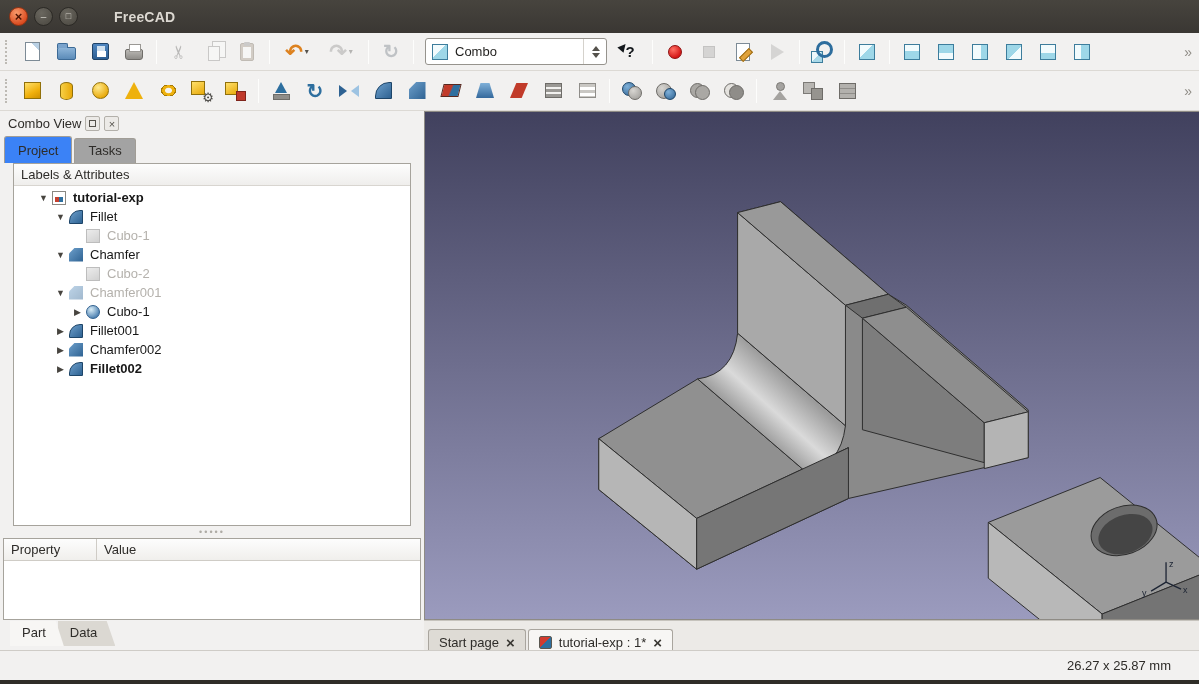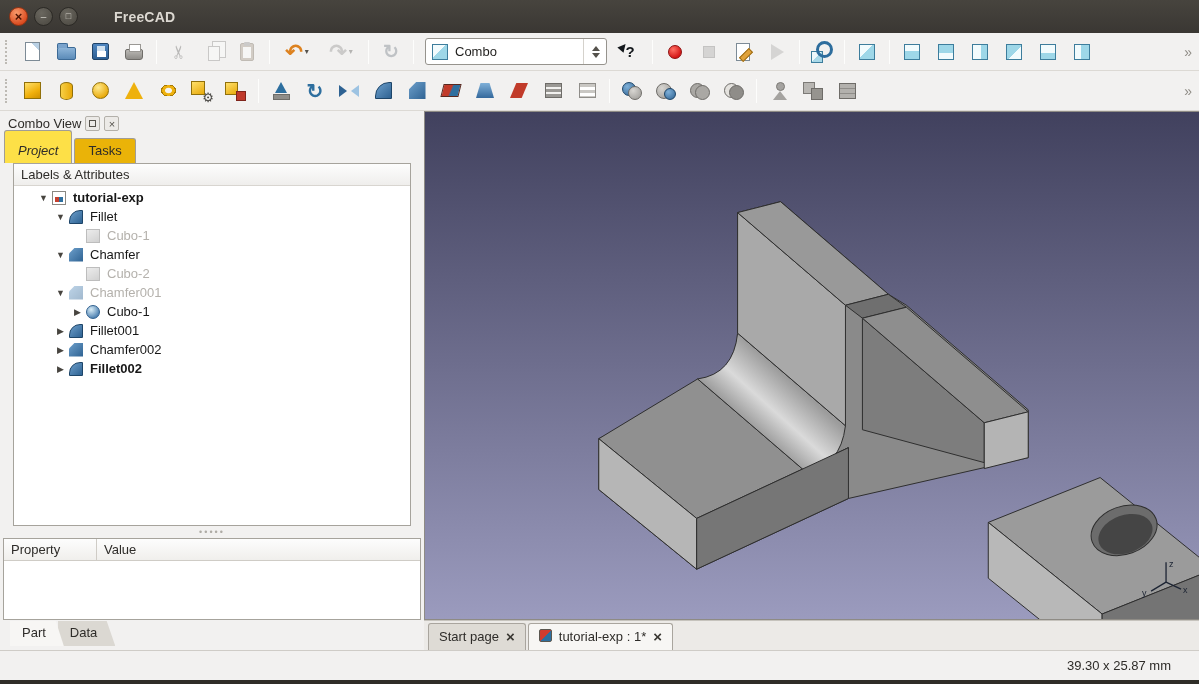--- a/index.html
+++ b/index.html
@@ -122,22 +122,22 @@
 
   
   .main{flex:1;display:flex;min-height:0;}
   .left{width:424px;flex:none;display:flex;flex-direction:column;background:#f2f1f0;}
   .combo-header{height:23px;display:flex;align-items:center;padding:2px 6px 0 8px;flex:none;}
   .combo-title{font-size:13px;color:#2e2c29;}
   .hbtn{width:15px;height:15px;margin-left:4px;border:1px solid #b3b0aa;background:#eceae7;display:flex;align-items:center;justify-content:center;font-size:11px;color:#55524c;border-radius:2px;}
   .hbtn:first-of-type{margin-left:auto;}
   .hbtn .sq{width:7px;height:7px;border:1px solid #55524c;display:block;}
   .combo-tabs{height:29px;display:flex;align-items:flex-end;padding:0 0 0 4px;flex:none;}
-  .ctab{font-size:13px;color:#2e2c29;padding:4px 13px 5px;background:#eab308;border:1px solid #a19d96;border-bottom:none;border-radius:3px 3px 0 0;margin-right:2px;}
-  .ctab.active{background:#fde047;padding-top:12px;font-style:italic;}
+  .ctab{font-size:13px;color:#2e2c29;padding:4px 13px 5px;background:#a3a3a3;border:1px solid #a19d96;border-bottom:none;border-radius:3px 3px 0 0;margin-right:2px;}
+  .ctab.active{background:#3b82f6;padding-top:6px;}
   .tree-frame{flex:1;margin:0 13px;border:1px solid #a6a39c;background:#fff;display:flex;flex-direction:column;min-height:0;}
   .tree-header{flex:none;background:linear-gradient(#fdfdfd,#efeeec);border-bottom:1px solid #d8d5d0;padding:3px 7px;font-size:13px;color:#2e2c29;}
   .tree-body{flex:1;overflow:hidden;padding-top:2px;}
   .trow{display:flex;align-items:center;height:19px;font-size:13px;color:#171717;}
   .trow.bold{font-weight:bold;}
   .trow.dim{color:#b4b1ac;}
   .trow.dim .tic{opacity:.45;}
   .exp{width:13px;flex:none;font-size:9px;color:#47443f;text-align:center;}
   .tic{width:14px;height:14px;flex:none;margin:0 5px 0 2px;position:relative;}
   .tic-doc{background:#fff;border:1px solid #8a8883;}
@@ -158,21 +158,21 @@
   .prop-body{flex:1;background:#fff;}
   .left-bottom-tabs{height:30px;flex:none;display:flex;align-items:flex-start;padding:1px 0 0 10px;}
   .btab{font-size:13px;color:#2e2c29;padding:4px 18px 6px 12px;background:#dbd8d2;clip-path:polygon(0 0,85% 0,100% 100%,0 100%);margin-right:-6px;}
   .btab.active{background:#f7f6f4;z-index:2;}
 
   
   .vpcol{flex:1;display:flex;flex-direction:column;min-width:0;}
   .canvas{flex:1;position:relative;border:1px solid #8e8b85;border-right:none;min-height:0;}
   .canvas svg{display:block;width:100%;height:100%;}
   .doctabs{height:30px;flex:none;background:#eceae7;border-top:1px solid #c6c3bd;display:flex;align-items:flex-end;padding:0 0 0 4px;}
-  .dtab{display:flex;align-items:flex-start;gap:7px;font-size:13px;color:#2e2c29;padding:5px 10px 6px;background:#dedbd5;border:1px solid #a9a59e;border-bottom:none;border-radius:3px 3px 0 0;margin-right:2px;}
+  .dtab{display:flex;align-items:center;gap:7px;font-size:13px;color:#2e2c29;padding:5px 10px 0;background:#dedbd5;border:1px solid #a9a59e;border-bottom:none;border-radius:3px 3px 0 0;margin-right:2px;}
   .dtab.active{background:#f7f6f4;}
   .dtab-icon{width:13px;height:13px;border-radius:2px;background:linear-gradient(135deg,#d23b2f 50%,#2e6f9f 50%);border:1px solid #5a5750;}
   .dtab-close{font-weight:bold;font-size:15px;color:#3a3833;line-height:1;}
 
   
   .statusbar{height:30px;flex:none;background:#f2f1f0;border-top:1px solid #cfccc7;display:flex;align-items:center;justify-content:flex-end;padding:0 28px;}
   .dims{font-size:13px;color:#2e2c29;}
   .basestrip{height:4px;flex:none;background:#2f2d28;}
 </style>
 </head>
@@ -509,17 +509,17 @@
             <span class="dtab-icon"></span>
             <span>tutorial-exp : 1*</span>
             <span class="dtab-close">×</span>
           </span>
         </div>
     </div>
 
   </div>
 
   <div class="statusbar">
-    <span class="dims">39.30 x 25.87 mm</span>
+    <span class="dims">26.27 x 25.87 mm</span>
   </div>
   <div class="basestrip"></div>
 
 </div>
 
 </body></html>

